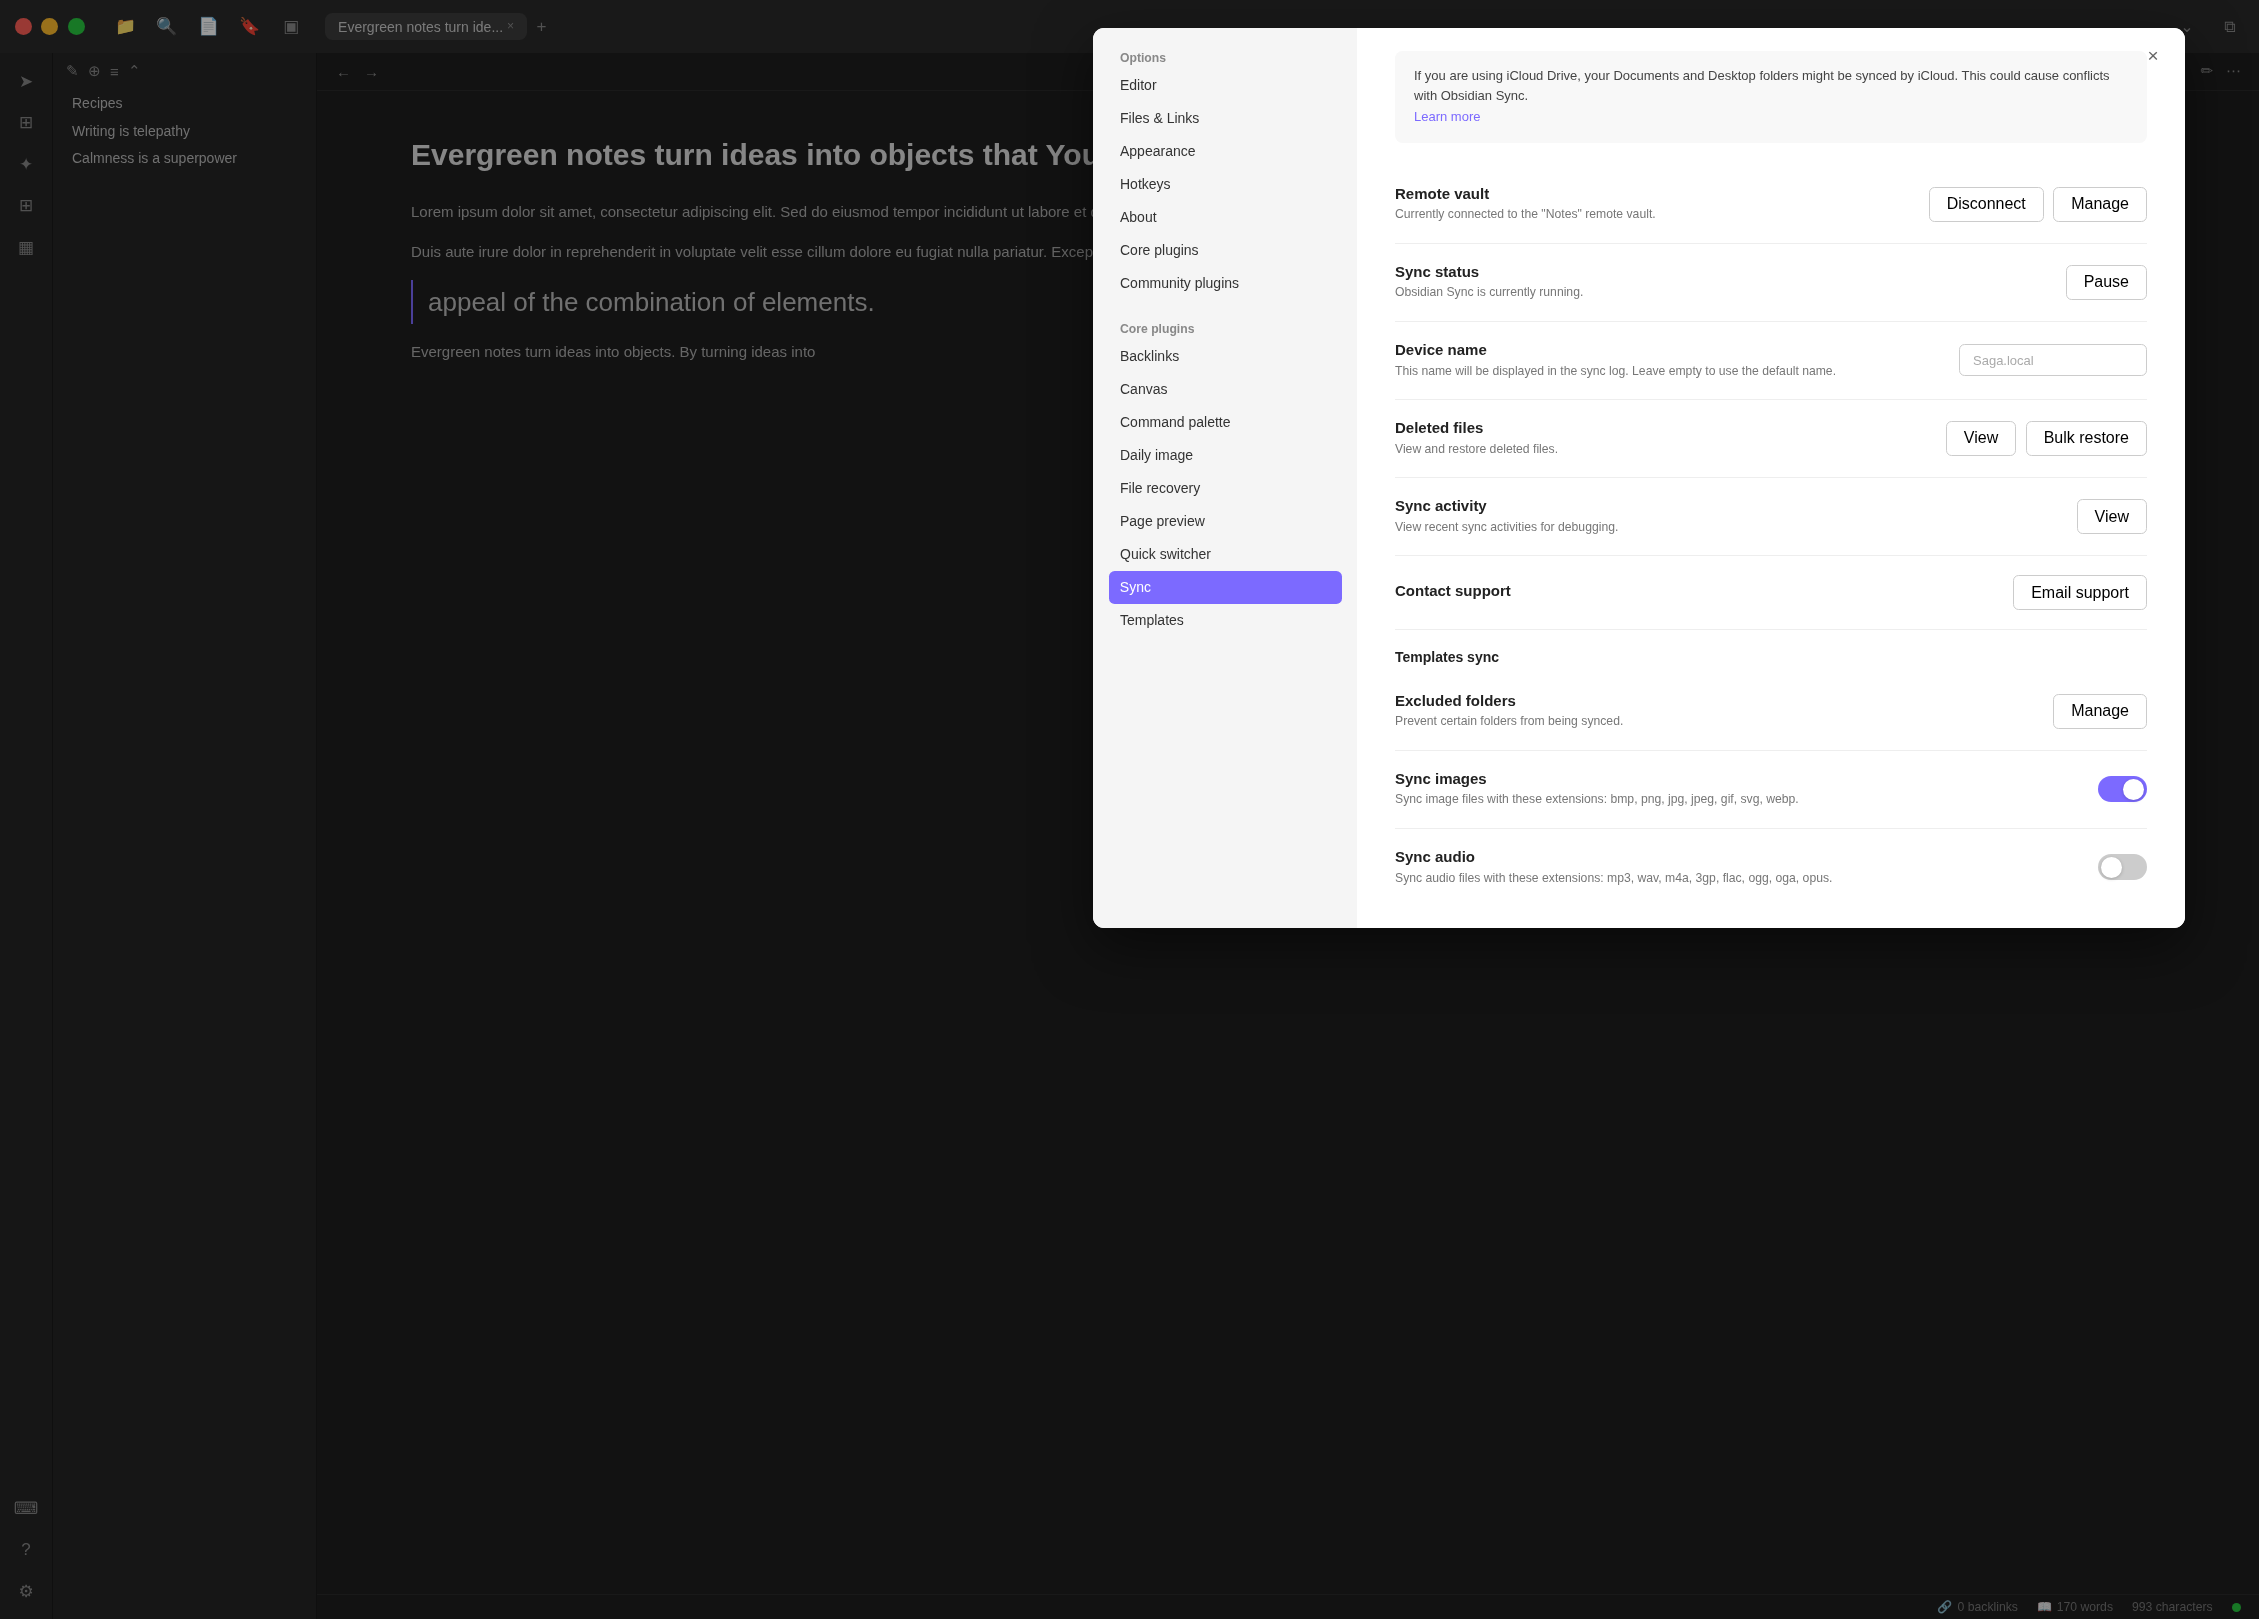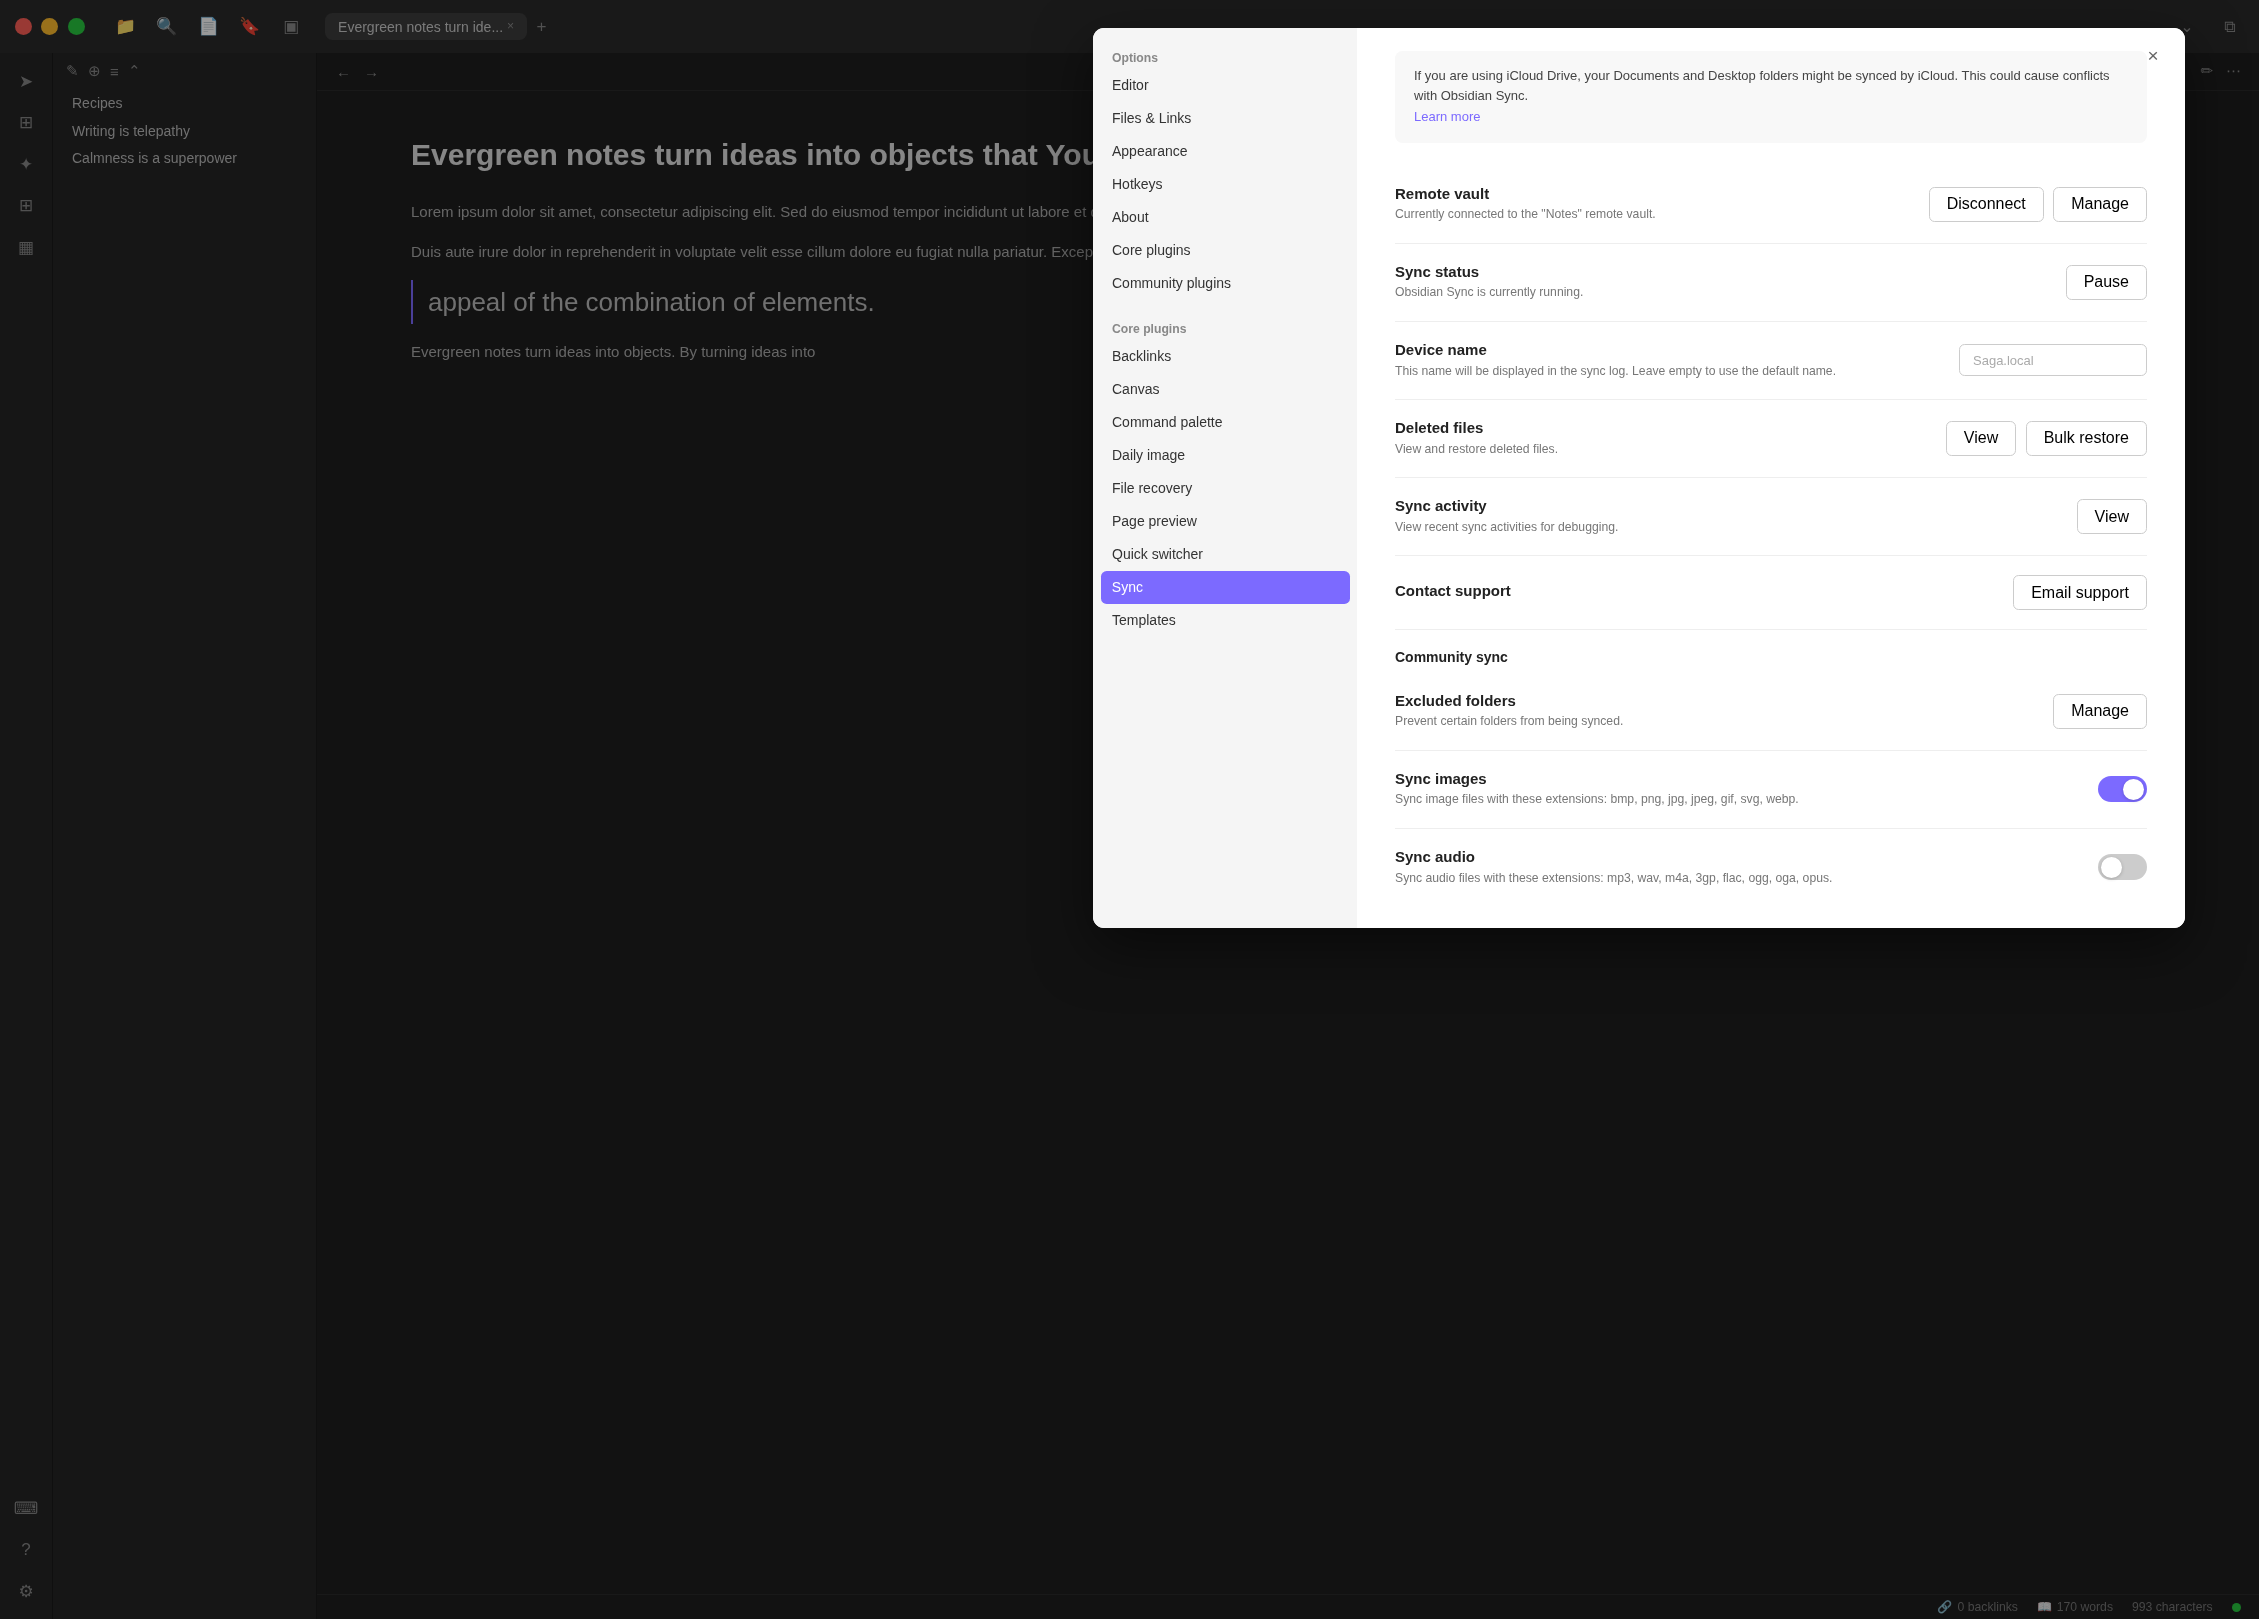--- a/index.html
+++ b/index.html
@@ -183,21 +183,21 @@
       border-radius: 50%;
       z-index: 10;
     }
 
     
     .dialog-sidebar {
       width: 264px;
       background: #f5f5f5;
       flex-shrink: 0;
       overflow-y: auto;
-      padding: 15px 0;
+      padding: 15px 8px;
     }
     .ds-section-label {
       font-size: 12.2px; color: #888; font-weight: 600;
       padding: 7.5px 19px 3.8px;
       text-transform: none;
       letter-spacing: 0;
     }
     .ds-item {
       padding: 8.5px 19px;
       font-size: 14px;
@@ -490,21 +490,21 @@
 
       <div class="setting-row">
         <div class="setting-info">
           <div class="setting-title">Contact support</div>
         </div>
         <div class="setting-actions">
           <button class="btn">Email support</button>
         </div>
       </div>
 
-      <div class="section-heading">Community sync</div>
+      <div class="section-heading">Templates sync</div>
 
       <div class="setting-row">
         <div class="setting-info">
           <div class="setting-title">Excluded folders</div>
           <div class="setting-desc">Prevent certain folders from being synced.</div>
         </div>
         <div class="setting-actions">
           <button class="btn">Manage</button>
         </div>
       </div>

